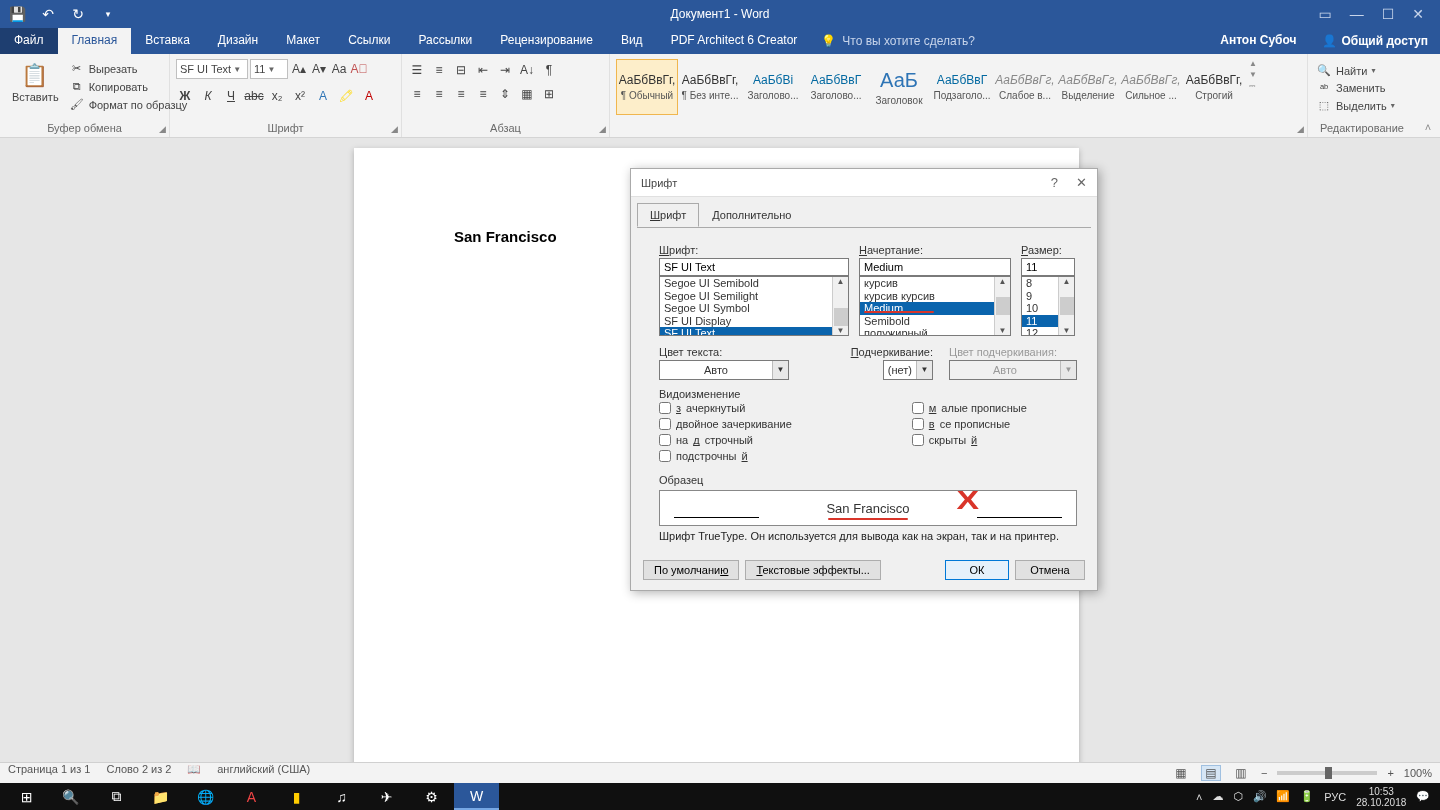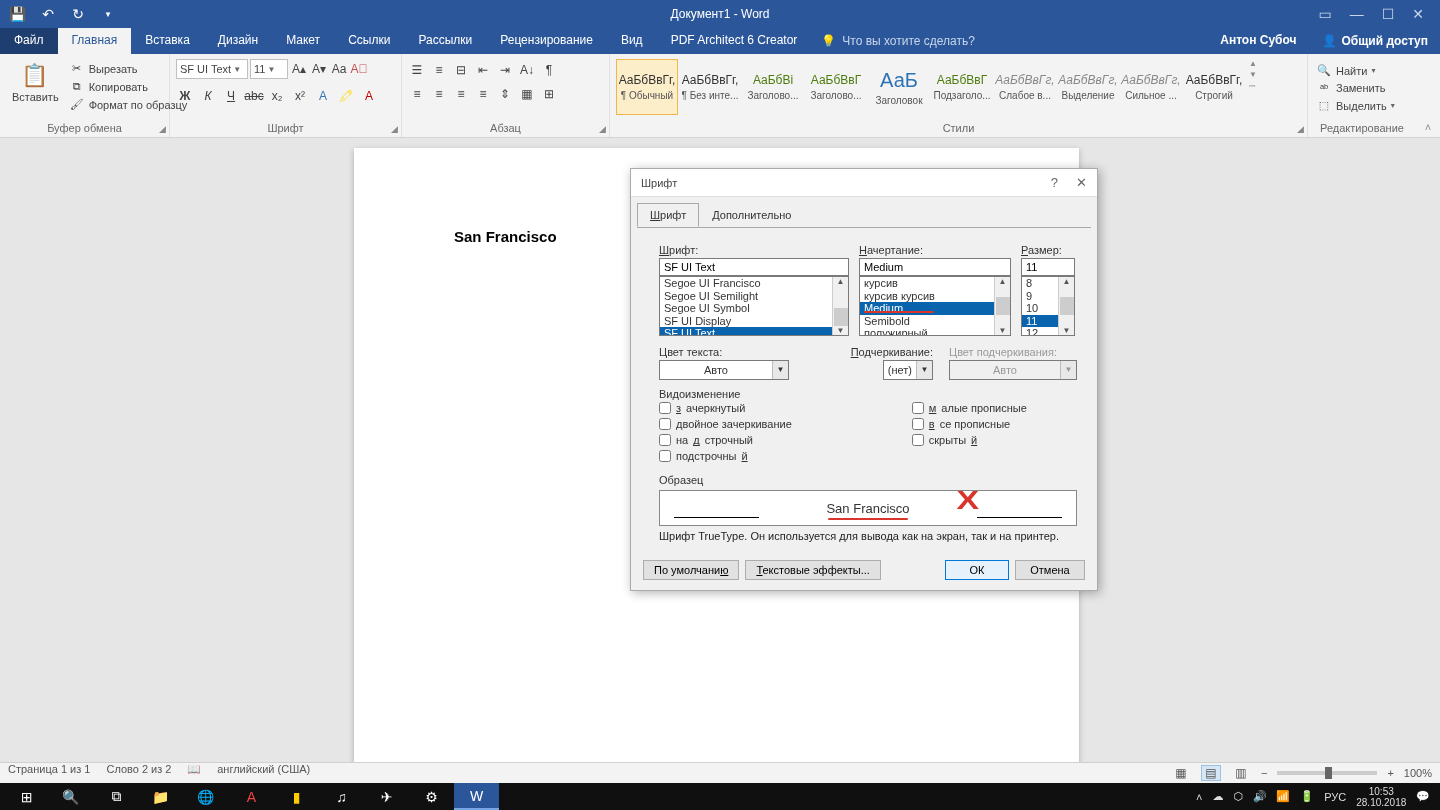--- a/index.html
+++ b/index.html
@@ -38,21 +38,21 @@
 .font-group .combo .dd { color:#666; font-size:8px; margin-left:2px;}
 .font-group .icons-row { display:flex; gap:5px; margin-top:4px; align-items:center; }
 .ico-s { width:18px; height:18px; display:inline-flex; align-items:center; justify-content:center; font-size:12px; }
 
 .para-group .icons-row { display:flex; gap:4px; }
 
 .styles-group .styles-list { display:flex; gap:1px; height:56px; }
 .style-item { width:62px; border:1px solid transparent; display:flex; flex-direction:column; align-items:center; justify-content:center; font-size:10px; color:#555; padding:2px; }
 .style-item.sel { border:1px solid #f0b64e; background:#fdeeca; }
 .style-item .preview { font-size:12px; color:#333; }
-.style-item .preview.blue { color:#4d7c0f; }
+.style-item .preview.blue { color:#0369a1; }
 .style-item .preview.big { font-size:20px; color:#2e74b5; }
 .style-item .preview.italic { font-style:italic; color:#888;}
 .style-item .name { font-size:10px; margin-top:3px; white-space:nowrap; overflow:hidden; text-overflow:ellipsis; max-width:60px;}
 
 .edit-group .small-btn-row { padding-top:4px; }
 
 
 .doc-area { position:absolute; top:138px; left:0; right:0; bottom:48px; background:#e6e6e6; overflow:hidden;}
 .page { position:absolute; left:354px; top:10px; width:725px; height:620px; background:white; box-shadow:0 2px 6px rgba(0,0,0,0.25); }
 .page .content { padding:80px 100px; font-size:15px; font-weight:600; color:#000; }
@@ -292,21 +292,20 @@
             <div class="preview ">АаБбВвГг,</div>
             <div class="name">Строгий</div>
           </div>
         </div>
       <div style="display:flex;flex-direction:column;justify-content:center;gap:2px;font-size:8px;color:#888;padding-left:2px;">
         <span>▲</span>
         <span>▼</span>
         <span>⎓</span>
       </div>
     </div>
-    <div class="group-label">Стили</div>
     <span class="dialoglauncher">◢</span>
   </div>
 
   <div class="group edit-group" style="width:108px;border-right:none;">
     <div class="group-body">
       <div class="small-btn-row">
         <div class="small-btn">
             <span class="ico">🔍</span>
             <span>Найти</span>
             <span style="font-size:8px;color:#666;">▾</span>
@@ -345,21 +344,21 @@
     <div class="dlg-tab active"><span class="underline-hotkey">Ш</span><span>рифт</span></div>
     <div class="dlg-tab">Дополнительно</div>
   </div>
   <div style="border-top:1px solid #aaa; margin:0 6px;"></div>
   <div class="dlg-body">
     <div class="row">
       <div class="col" style="width:190px;">
         <label><span class="underline-hotkey">Ш</span>рифт:</label>
         <input type="text" value="SF UI Text" style="">
         <div class="listbox" id="font-listbox">
-          <div class="item">Segoe UI Francisco</div>
+          <div class="item">Segoe UI Semibold</div>
             <div class="item">Segoe UI Semilight</div>
             <div class="item">Segoe UI Symbol</div>
             <div class="item">SF UI Display</div>
             <div class="item sel">SF UI Text</div>
             <div class="scrollbar">
               <span>▲</span>
               <div class="thumb" style="margin-top:auto;"></div>
               <span>▼</span>
             </div>
         </div>

